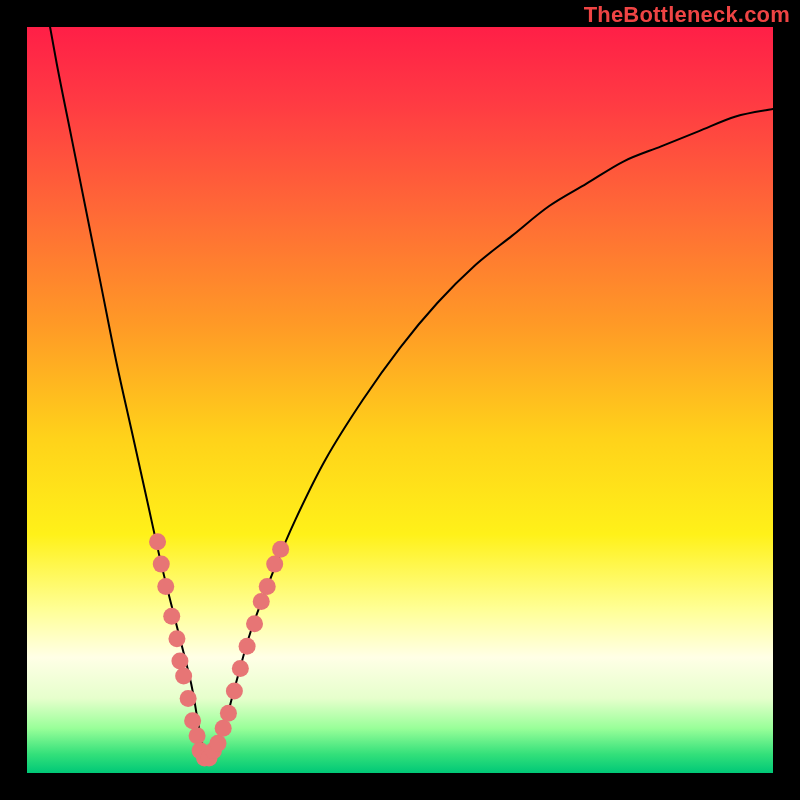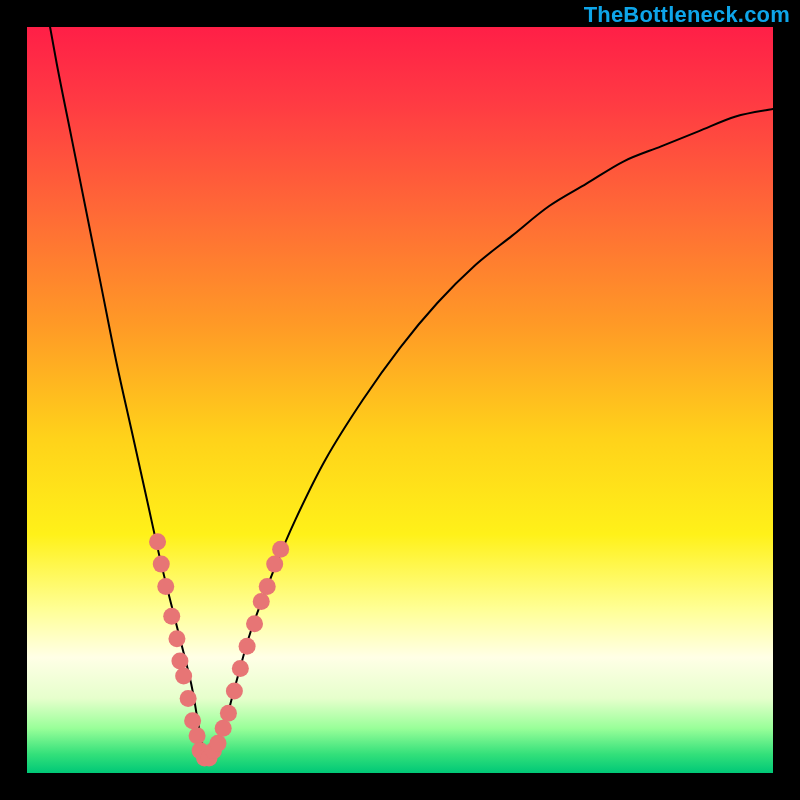--- a/index.html
+++ b/index.html
@@ -26,21 +26,21 @@
     height: 746px;
     overflow: hidden;
   }
   .attribution {
     position: absolute;
     top: 2px;
     right: 10px;
     font-family: Arial, Helvetica, sans-serif;
     font-size: 22px;
     font-weight: 600;
-    color: #0ea5e9;
+    color: #ef4444;
     letter-spacing: 0.2px;
   }
   svg.curve {
     position: absolute;
     left: 0;
     top: 0;
     width: 746px;
     height: 746px;
   }
 </style>

